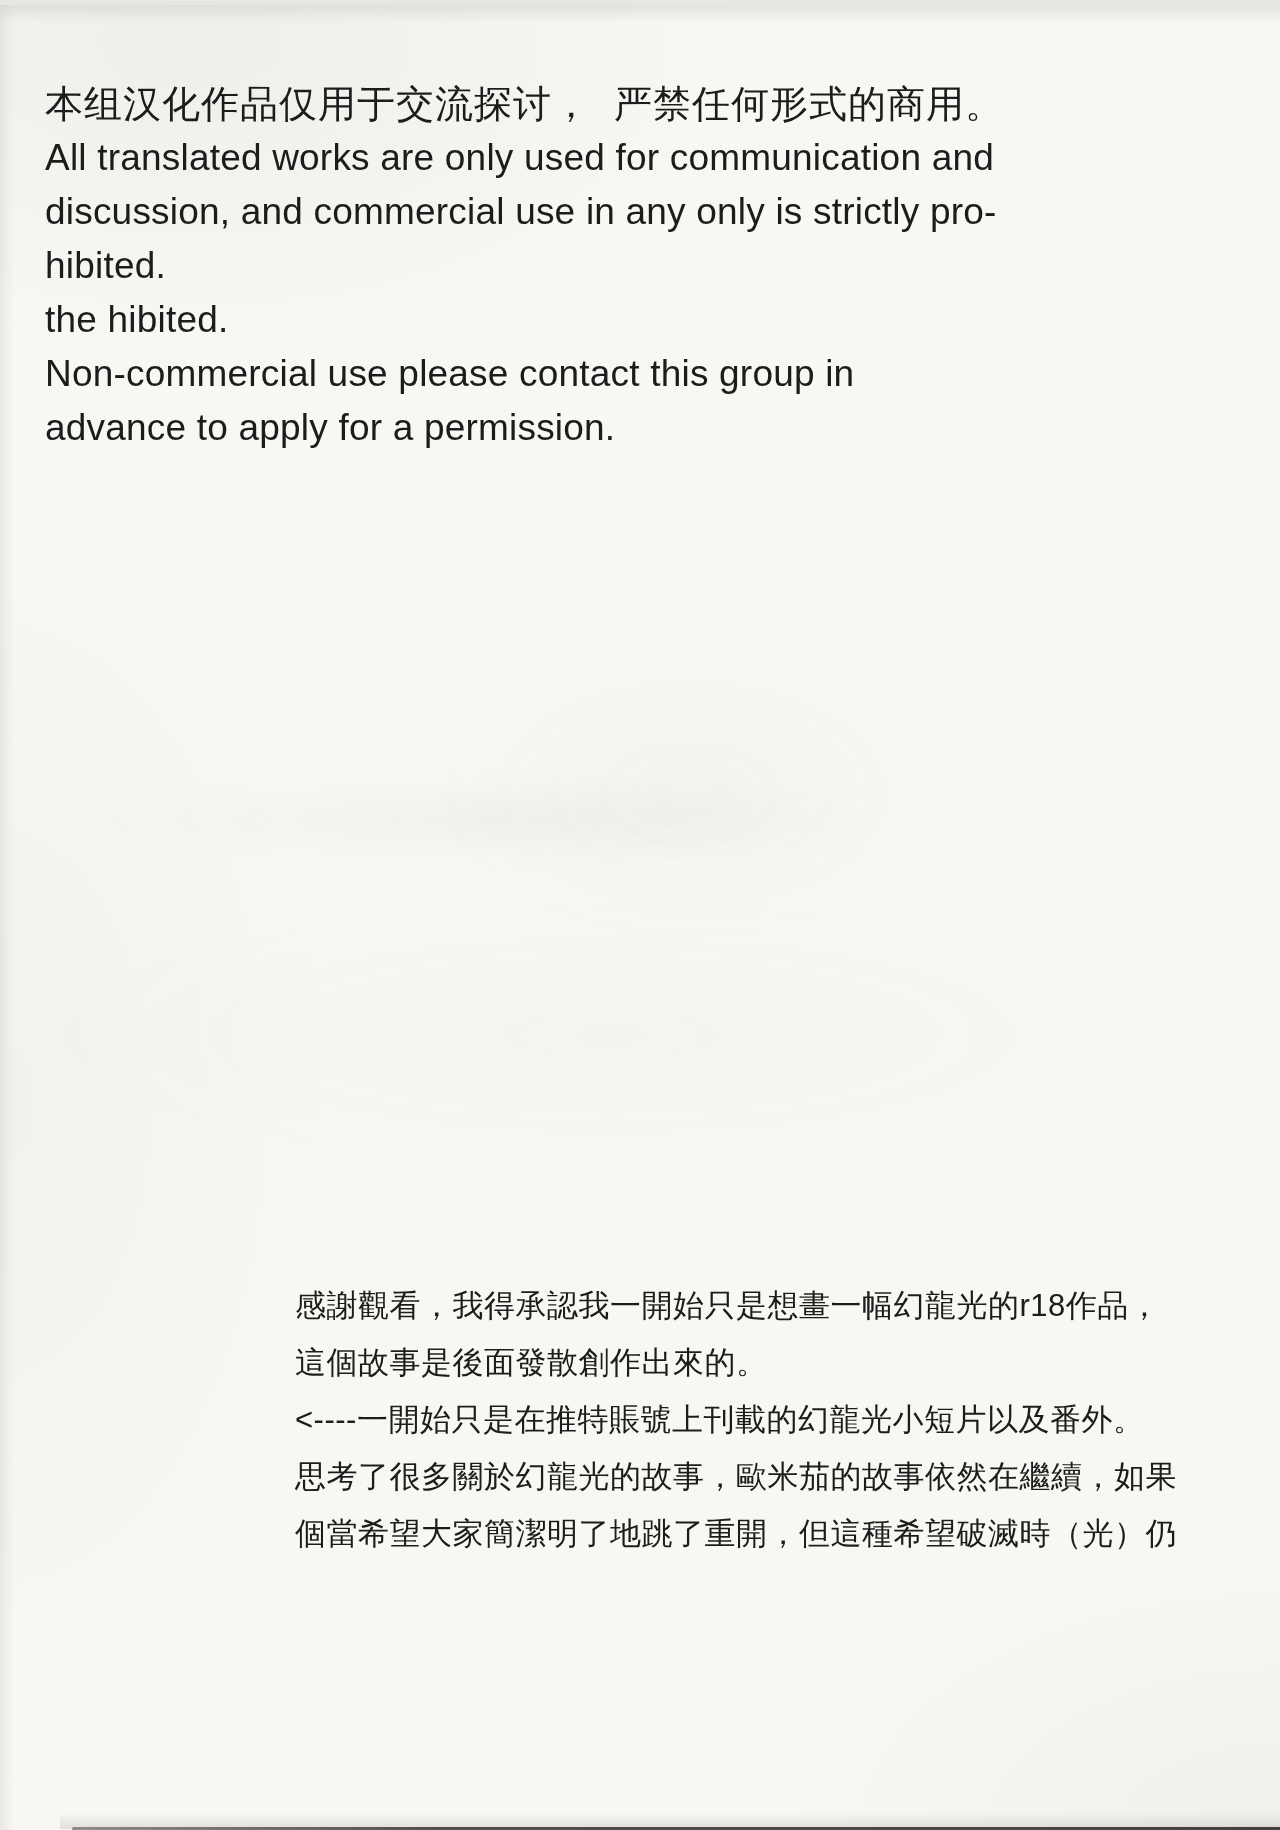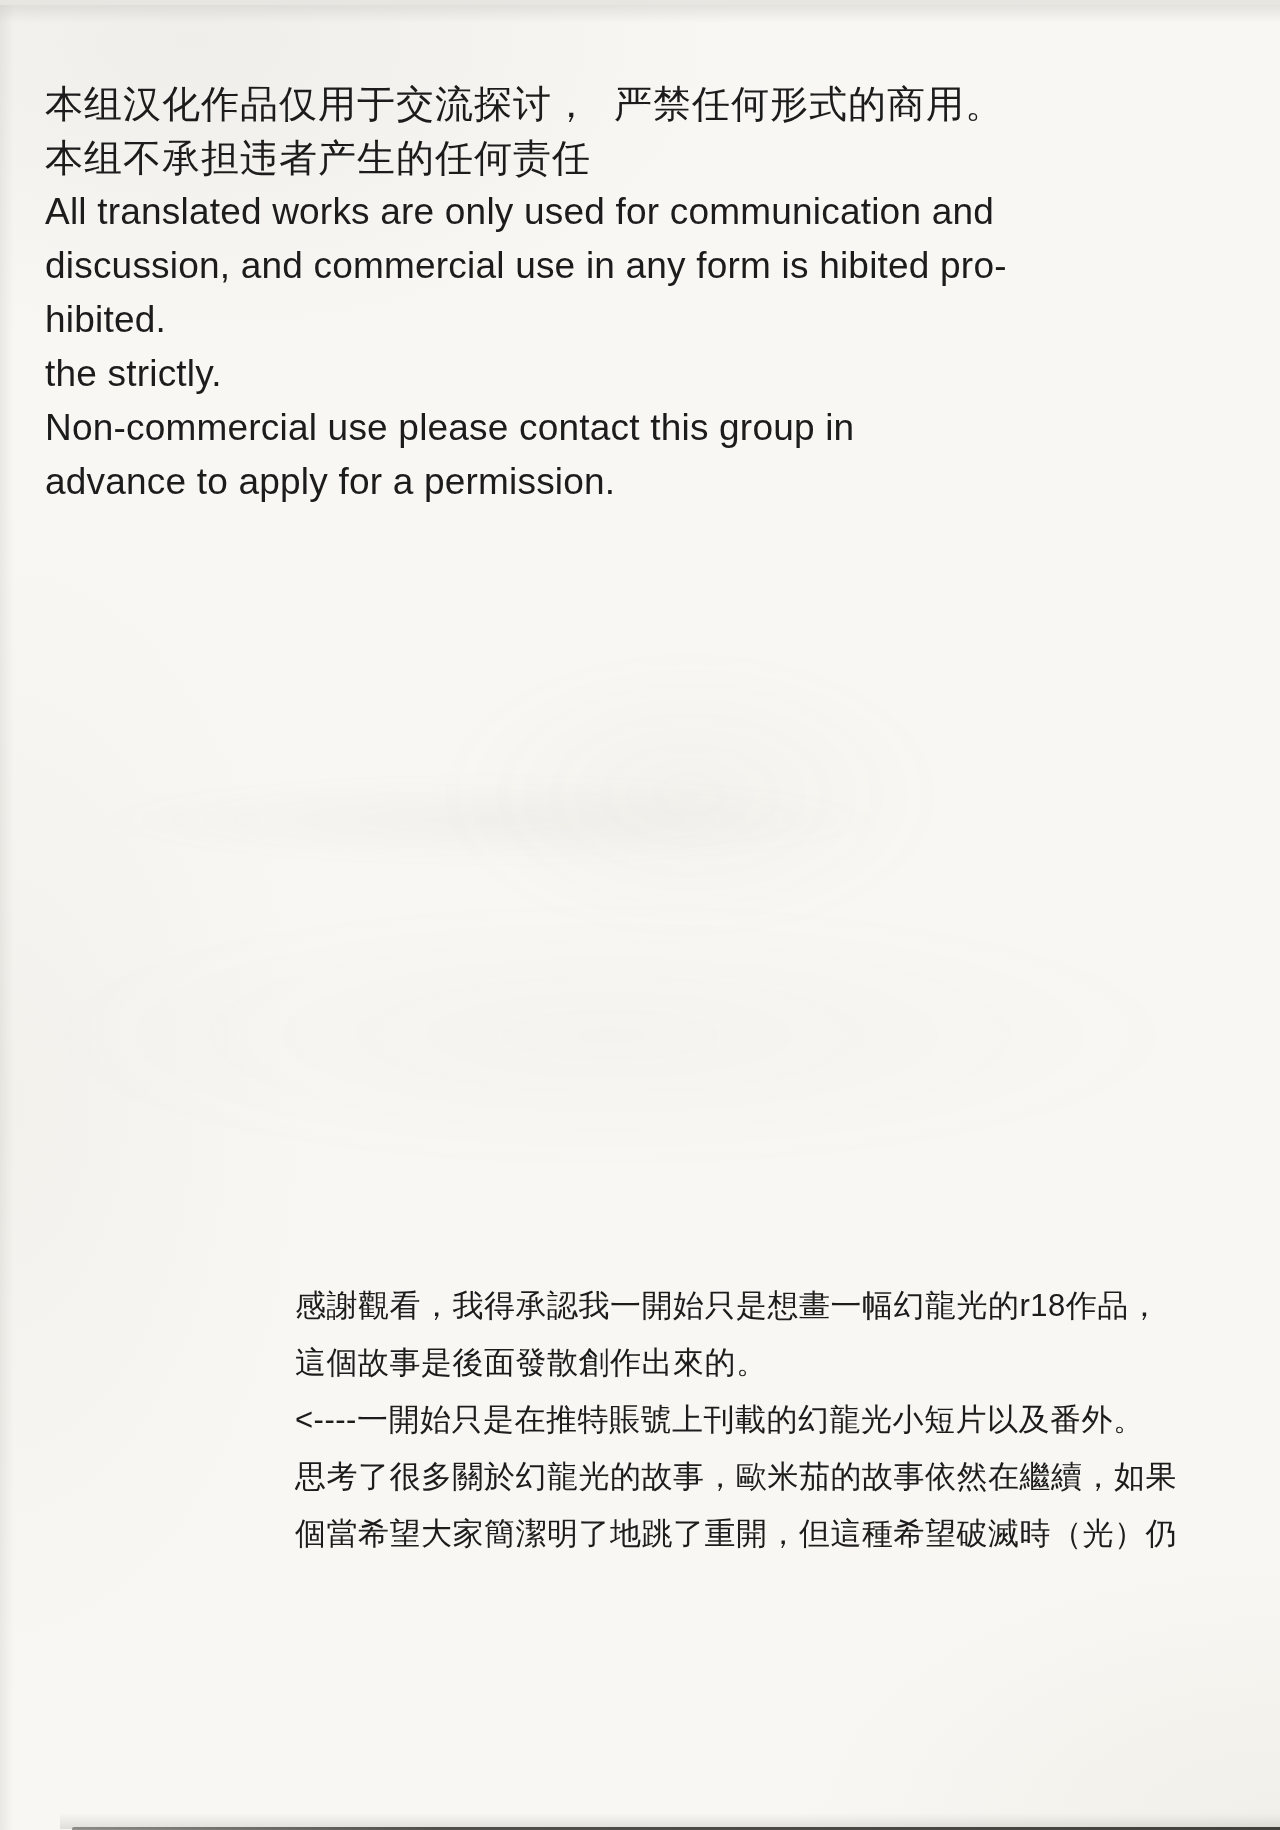--- a/index.html
+++ b/index.html
@@ -108,25 +108,24 @@
 
   <div class="edge-top"></div>
   <div class="edge-left"></div>
 
   <div class="ghost ghost-1"></div>
   <div class="ghost ghost-2"></div>
   <div class="ghost ghost-3"></div>
 
   <div class="disclaimer">
     <div class="line cn">本组汉化作品仅用于交流探讨，  严禁任何形式的商用。</div>
-    <div class="line cn">本组不承担违者产生的任何责任</div>
     <div class="line en">All translated works are only used for communication and</div>
-    <div class="line en">discussion, and commercial use in any form is hibited pro-</div>
+    <div class="line en">discussion, and commercial use in any only is strictly pro-</div>
     <div class="line en">hibited.</div>
-    <div class="line en">the strictly.</div>
+    <div class="line en">the hibited.</div>
     <div class="line en">Non-commercial use please contact this group in</div>
     <div class="line en">advance to apply for a permission.</div>
   </div>
 
   <div class="afterword">
     <div class="line">感謝觀看，我得承認我一開始只是想畫一幅幻龍光的r18作品，</div>
     <div class="line">這個故事是後面發散創作出來的。</div>
     <div class="line">&lt;----一開始只是在推特賬號上刊載的幻龍光小短片以及番外。</div>
     <div class="line">思考了很多關於幻龍光的故事，歐米茄的故事依然在繼續，如果</div>
     <div class="line">個當希望大家簡潔明了地跳了重開，但這種希望破滅時（光）仍</div>

